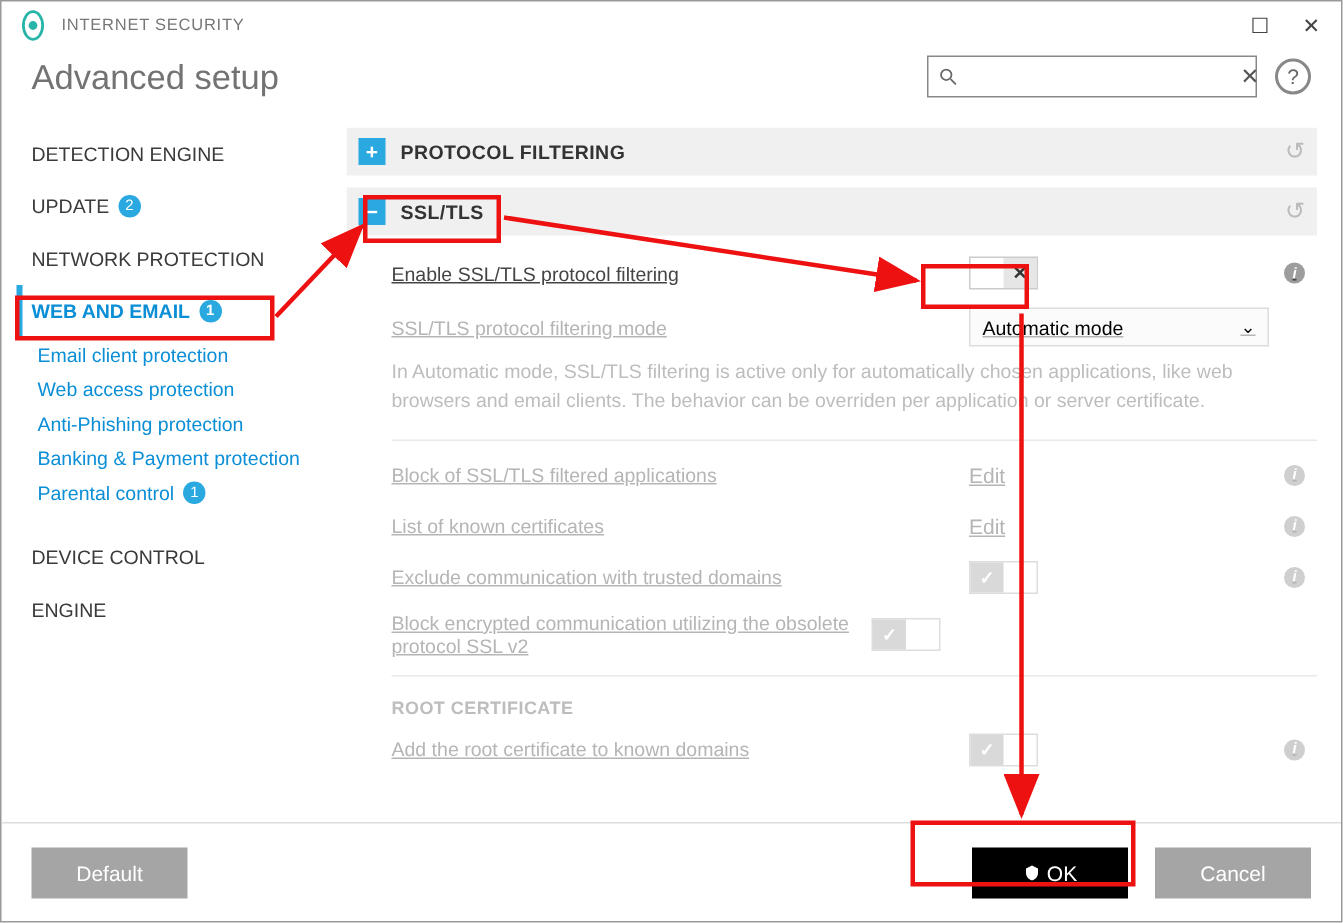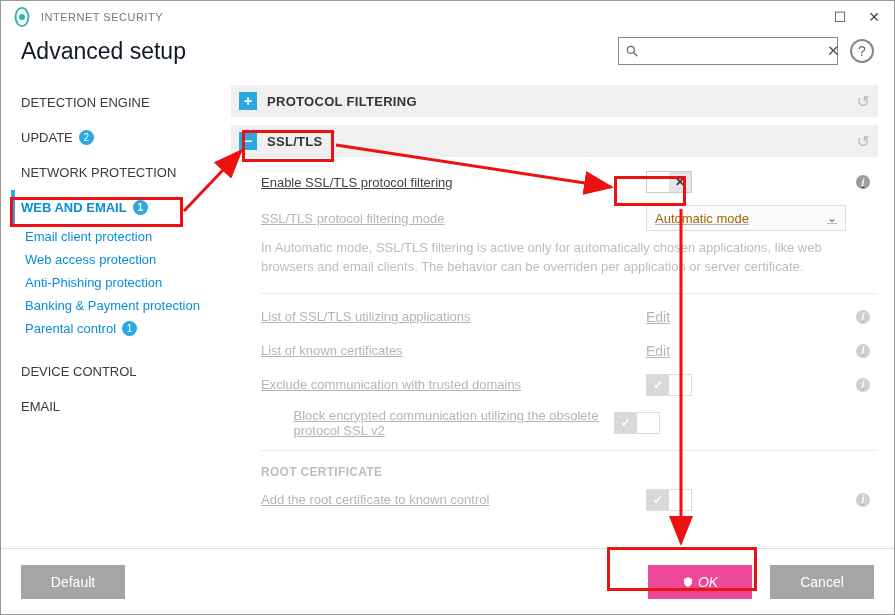--- a/index.html
+++ b/index.html
@@ -4,21 +4,21 @@
 <style>
   * { box-sizing: border-box; margin: 0; padding: 0; font-family: "Segoe UI", Arial, sans-serif; }
   body { background: #fff; width: 895px; height: 615px; position: relative; border: 1px solid #999; overflow: hidden; }
   .titlebar { height: 32px; display: flex; align-items: center; padding: 0 10px; font-size: 12px; color: #777; }
   .titlebar .logo { width: 22px; height: 22px; display: inline-flex; align-items: center; justify-content: center; margin-right: 8px; }
   .titlebar .product { letter-spacing: 0.5px; font-size: 11px; }
   .titlebar .winbtns { margin-left: auto; display: flex; gap: 14px; font-size: 14px; color: #444; }
   .titlebar .winbtns span { cursor: pointer; padding: 2px 4px; }
 
   .header-row { display: flex; align-items: center; padding: 4px 20px 20px 20px; }
-  .page-title { font-size: 23px; color: #0f172a; font-weight: 400; }
+  .page-title { font-size: 23px; color: #737373; font-weight: 400; }
   .search { margin-left: auto; width: 220px; height: 28px; border: 1px solid #888; display: flex; align-items: center; padding: 0 6px; }
   .search svg { flex: 0 0 auto; }
   .search input { border: none; outline: none; flex: 1; font-size: 13px; padding: 0 6px; }
   .search .clr { font-size: 15px; color: #555; cursor: pointer; }
   .help { width: 24px; height: 24px; border: 2px solid #888; border-radius: 50%; display: flex; align-items: center; justify-content: center; font-size: 14px; color: #666; margin-left: 12px; cursor: pointer; }
 
   .body { display: flex; height: 455px; }
   .sidebar { width: 230px; padding-left: 10px; }
   .side-item { padding: 10px 6px; font-size: 13px; color: #3a3a3a; border-left: 4px solid transparent; cursor: pointer; display: flex; align-items: center; gap: 6px; }
   .side-item .badge { width: 15px; height: 15px; border-radius: 50%; background: #2aa8e0; color: #fff; font-size: 10px; display: inline-flex; align-items: center; justify-content: center; }
@@ -27,42 +27,42 @@
   .sub-item .badge { width: 15px; height: 15px; border-radius: 50%; background: #2aa8e0; color: #fff; font-size: 10px; display: inline-flex; align-items: center; justify-content: center; }
   .side-sep { height: 14px; }
 
   .main { flex: 1; padding-right: 16px; overflow: hidden; position: relative; }
   .section-hdr { display: flex; align-items: center; background: #f0f0f0; height: 32px; padding: 0 8px; margin-bottom: 8px; }
   .expander { width: 18px; height: 18px; background: #2aa8e0; color: #fff; display: flex; align-items: center; justify-content: center; font-size: 14px; font-weight: bold; margin-right: 10px; cursor: pointer; }
   .section-title { font-size: 13px; font-weight: 700; color: #333; letter-spacing: 0.3px; }
   .reset { margin-left: auto; color: #bbb; font-size: 16px; cursor: pointer; }
 
   .row { display: flex; align-items: center; padding: 6px 8px 6px 30px; font-size: 13px; color: #444; min-height: 34px; position: relative; text-decoration: underline; }
-  .row.disabled { color: #b5b5b5; justify-content: center; }
+  .row.disabled { color: #b5b5b5; }
   .row .lbl { flex: 1; }
   .row .info { width: 14px; height: 14px; border-radius: 50%; background: #9d9d9d; color: #fff; font-size: 10px; display: inline-flex; align-items: center; justify-content: center; margin-left: 10px; font-weight: bold; font-style: italic; }
   .row.disabled .info { background: #cfcfcf; }
   .ctl { width: 200px; display: flex; align-items: center; }
   .toggle { width: 46px; height: 22px; background: #fff; border: 1px solid #ccc; position: relative; cursor: pointer; }
   .toggle .knob { width: 22px; height: 20px; background: #e6e6e6; display: flex; align-items: center; justify-content: center; position: absolute; top: 0; }
   .toggle.off .knob { right: 0; }
   .toggle.on .knob { left: 0; background: #c6c6c6; }
   .toggle.disabled { opacity: 0.65; cursor: default; }
 
-  .dropdown { flex: 1; height: 26px; border: 1px solid #ddd; display: flex; align-items: center; padding: 0 8px; color: #a16207; font-size: 13px; justify-content: space-between; cursor: pointer; background: #fbfbfb; gap: 40px; }
+  .dropdown { flex: 1; height: 26px; border: 1px solid #ddd; display: flex; align-items: center; padding: 0 8px; color: #000000; font-size: 13px; justify-content: space-between; cursor: pointer; background: #fbfbfb; gap: 40px; }
   .dropdown .chev { font-size: 12px; }
   .desc { padding: 2px 30px 10px 30px; font-size: 13px; color: #bdbdbd; line-height: 1.45; }
   .editlink { color: #b5b5b5; font-size: 14px; }
 
   .hr { border-top: 1px solid #e9e9e9; margin: 6px 0 6px 30px; }
   .subhdr { padding: 8px 0 4px 30px; font-size: 12px; font-weight: 700; color: #bdbdbd; letter-spacing: 0.3px; }
 
   .footer { position: absolute; left: 0; right: 0; bottom: 0; height: 66px; border-top: 1px solid #ddd; display: flex; align-items: center; padding: 0 20px; }
   .btn { height: 34px; min-width: 104px; background: #a5a5a5; color: #fff; border: none; font-size: 14px; cursor: pointer; display: inline-flex; align-items: center; justify-content: center; gap: 4px; }
-  .btn.primary { background: #ec4899; font-style: italic; }
+  .btn.primary { background: #000000; }
   .footer .right { margin-left: auto; display: flex; gap: 18px; }
 
   
   .hl { position: absolute; border: 3px solid #e11; pointer-events: none; }
   svg.arrows { position: absolute; top: 0; left: 0; pointer-events: none; }
 </style>
 </head>
 <body>
 
 <div class="titlebar">
@@ -125,21 +125,21 @@
     <div class="sub-item">
         <span>Parental control</span>
         <span class="badge">1</span>
       </div>
 
     <div class="side-sep"></div>
     <div class="side-item">
         <span>DEVICE CONTROL</span>
       </div>
     <div class="side-item">
-        <span>EMAIL</span>
+        <span>ENGINE</span>
       </div>
   </div>
 
   <div class="main">
 
     <div class="section-hdr">
       <div class="expander">+</div>
       <div class="section-title">PROTOCOL FILTERING</div>
       <div class="reset">↺</div>
     </div>
@@ -170,21 +170,21 @@
           <span class="chev">⌄</span>
         </div>
       </div>
       <div style="width:24px"></div>
     </div>
 
     <div class="desc">In Automatic mode, SSL/TLS filtering is active only for automatically chosen applications, like web browsers and email clients. The behavior can be overriden per application or server certificate.</div>
     <div class="hr"></div>
 
     <div class="row disabled">
-      <div class="lbl">List of SSL/TLS utilizing applications</div>
+      <div class="lbl">Block of SSL/TLS filtered applications</div>
       <div class="ctl">
           <span class="editlink">Edit</span>
         </div>
       <div class="info">i</div>
     </div>
     <div class="row disabled">
       <div class="lbl">List of known certificates</div>
       <div class="ctl">
           <span class="editlink">Edit</span>
         </div>
@@ -209,21 +209,21 @@
               <span style="font-size:12px;color:#fff;font-weight:bold">✓</span>
             </div>
         </div>
       </div>
       <div style="width:24px"></div>
     </div>
 
     <div class="hr"></div>
     <div class="subhdr">ROOT CERTIFICATE</div>
     <div class="row disabled">
-      <div class="lbl">Add the root certificate to known control</div>
+      <div class="lbl">Add the root certificate to known domains</div>
       <div class="ctl">
         <div class="toggle on disabled">
           <div class="knob">
               <span style="font-size:12px;color:#fff;font-weight:bold">✓</span>
             </div>
         </div>
       </div>
       <div class="info">i</div>
     </div>
   </div>

